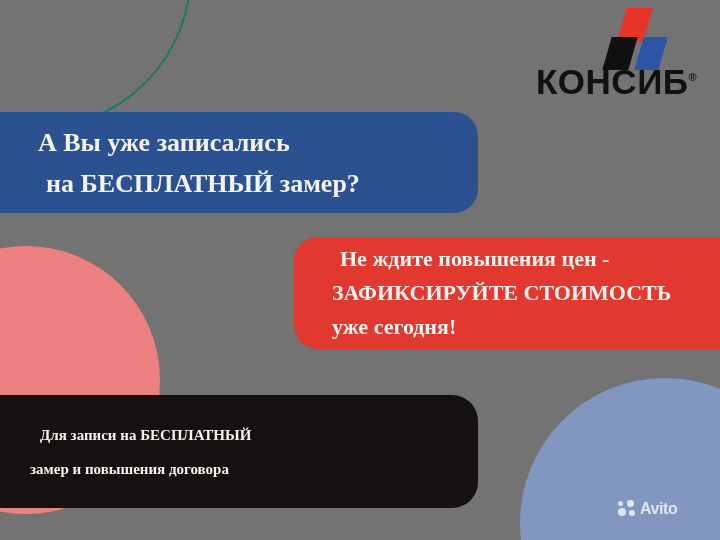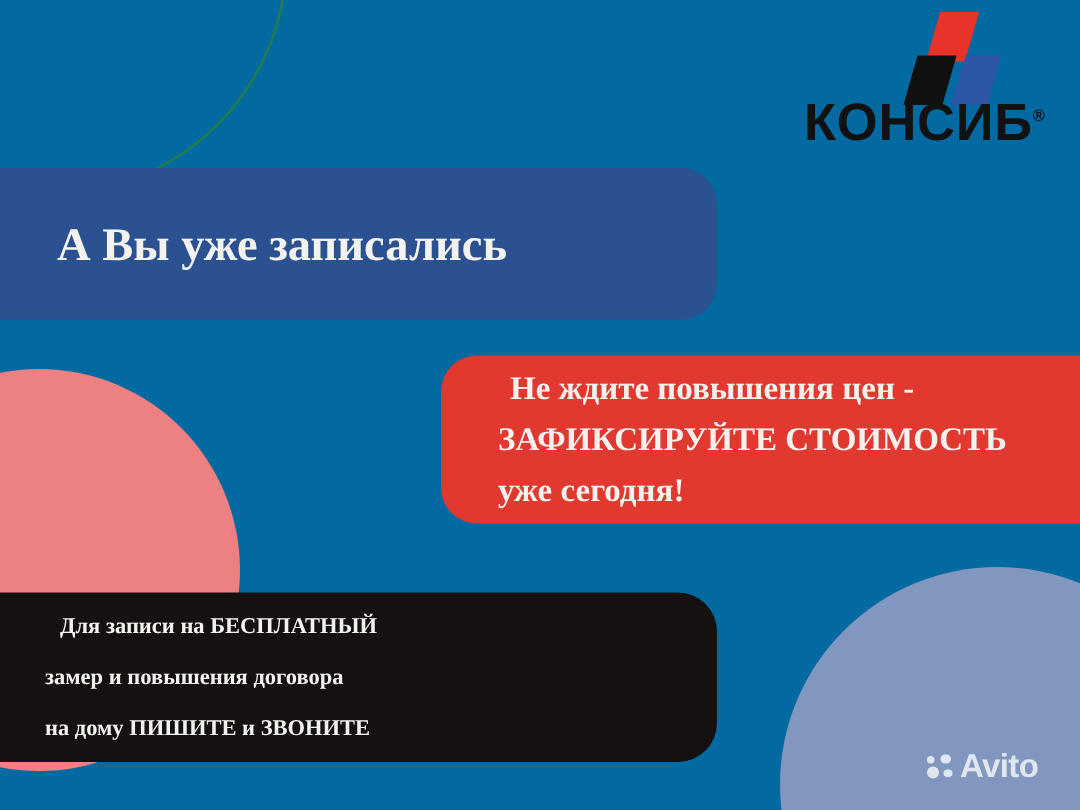--- a/index.html
+++ b/index.html
@@ -10,21 +10,21 @@
   }
   body {
     font-family: "Liberation Serif", "DejaVu Serif", serif;
   }
 
   #poster {
     position: relative;
     width: 720px;
     height: 540px;
     overflow: hidden;
-    background: #0369a1;
+    background: #737373;
   }
 
   
   .shape { position: absolute; border-radius: 50%; }
 
   #green-ring {
     left: -124px;
     top: -186px;
     width: 316px;
     height: 316px;
@@ -70,21 +70,21 @@
     display: block;
     border-radius: 50%;
     background: #e9edf5;
   }
   #avito-watermark .avito-dots i.d1 { width: 5px;   height: 5px;   left: 0px;  top: 1px; }
   #avito-watermark .avito-dots i.d2 { width: 6.5px; height: 6.5px; left: 9px;  top: 0px; }
   #avito-watermark .avito-dots i.d3 { width: 8px;   height: 8px;   left: 0px;  top: 8px; }
   #avito-watermark .avito-dots i.d4 { width: 5.5px; height: 5.5px; left: 11px; top: 10px; }
   #avito-watermark .avito-word {
     font-family: "Liberation Sans", "DejaVu Sans", sans-serif;
-    font-size: 22px;
+    font-size: 16px;
     font-weight: 700;
     color: #e9edf5;
     letter-spacing: -.4px;
     line-height: 1;
   }
 
   
   #brand-logo {
     position: absolute;
     left: 536px;
@@ -144,21 +144,21 @@
 
   #banner-blue {
     left: -24px;
     top: 112px;
     width: 502px;
     height: 101px;
     background: #2c5191;
     border-radius: 24px;
     padding: 0 0 0 62px;
   }
-  #banner-blue .line { font-size: 31px; line-height: 41px; }
+  #banner-blue .line { font-size: 26px; line-height: 41px; }
   #banner-blue .line.l2 { padding-left: 8px; }
 
   #banner-red {
     left: 294px;
     top: 237px;
     width: 450px;
     height: 112px;
     background: #e1382f;
     border-radius: 24px;
     padding: 0 0 0 38px;
@@ -191,32 +191,32 @@
     <div id="logo-mark">
       <span class="para-red"></span>
       <span class="para-black"></span>
       <span class="para-blue"></span>
     </div>
     <div id="logo-wordmark"><span>КОНСИБ</span><span id="logo-registered">®</span></div>
   </div>
 
   <div class="banner" id="banner-blue">
     <div class="line l1">А Вы уже записались</div>
+    <div class="line l2">на БЕСПЛАТНЫЙ замер?</div>
   </div>
 
   <div class="banner" id="banner-red">
     <div class="line l1">Не ждите повышения цен -</div>
     <div class="line l2">ЗАФИКСИРУЙТЕ СТОИМОСТЬ</div>
     <div class="line l3">уже сегодня!</div>
   </div>
 
   <div class="banner" id="banner-black">
     <div class="line l1">Для записи на БЕСПЛАТНЫЙ</div>
     <div class="line l2">замер и повышения договора</div>
-    <div class="line l3">на дому ПИШИТЕ и ЗВОНИТЕ</div>
   </div>
 
   <div id="avito-watermark">
     <span class="avito-dots">
       <i class="d1"></i>
         <i class="d2"></i>
         <i class="d3"></i>
         <i class="d4"></i>
     </span>
     <span class="avito-word">Avito</span>

